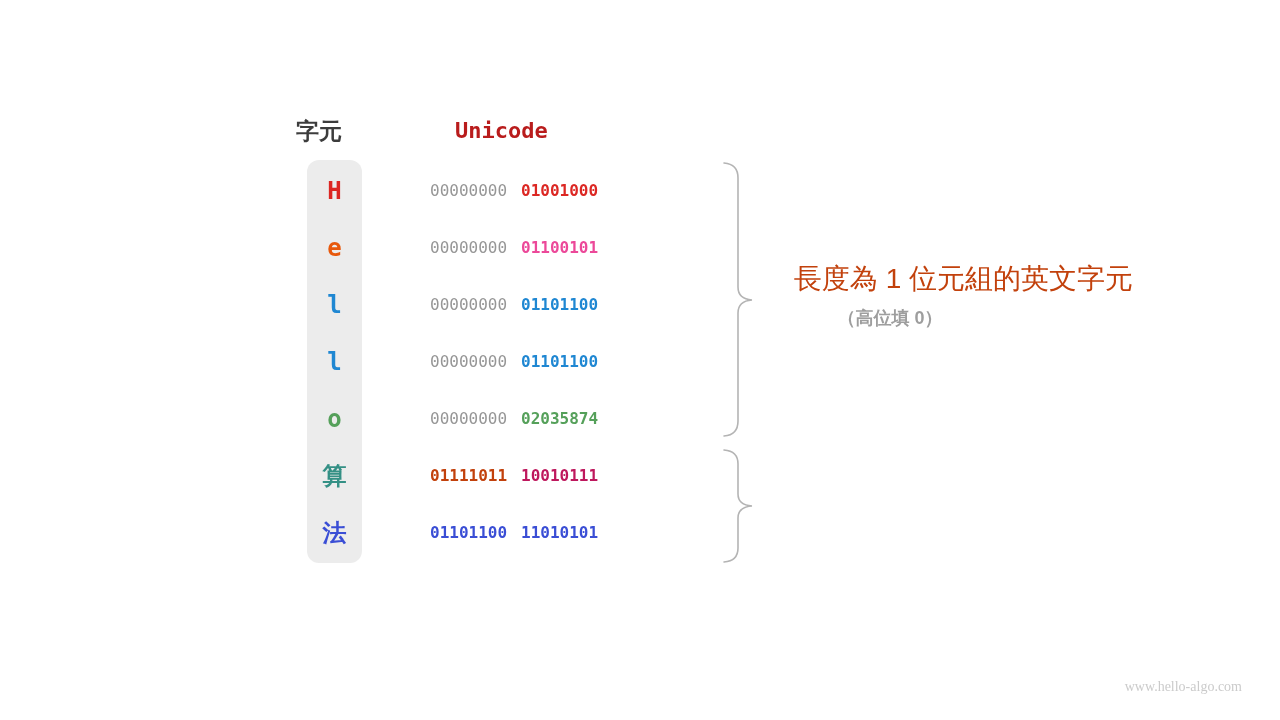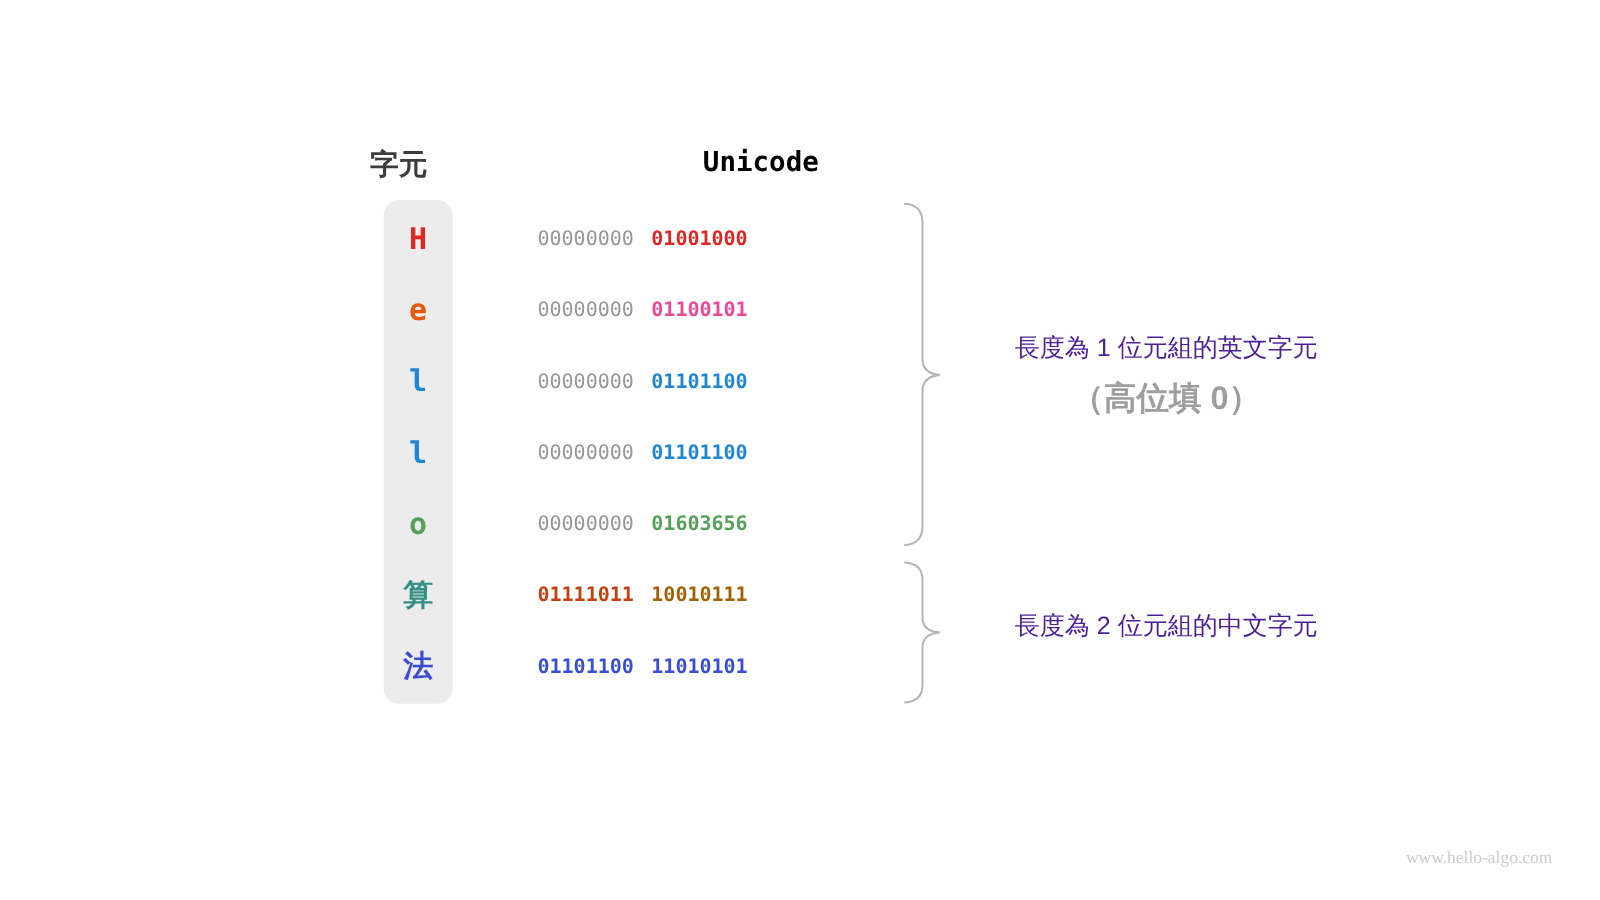--- a/index.html
+++ b/index.html
@@ -13,48 +13,48 @@
     font-family: "Liberation Sans", sans-serif;
   }
   .abs { position: absolute; }
   .hdr-char {
     left: 284px; top: 115px; width: 70px; height: 32px;
     line-height: 32px; text-align: center;
     font-weight: bold; font-size: 23px; color: #3c3c3c;
   }
   .hdr-unicode {
     left: 455px; top: 115px; width: 200px; height: 32px;
-    line-height: 32px; text-align: right;
+    line-height: 32px; text-align: left;
     font-family: "DejaVu Sans Mono", monospace;
-    font-weight: bold; font-size: 22px; color: #000000;
+    font-weight: bold; font-size: 22px; color: #b91c1c;
   }
   .char-col {
     left: 307px; top: 160px; width: 55px; height: 403px;
     border-radius: 12px; background: #ececec;
   }
   .row-char {
     left: 307px; width: 55px; height: 40px; line-height: 40px;
     text-align: center;
     font-family: "DejaVu Sans Mono", "Liberation Sans", sans-serif;
     font-weight: bold; font-size: 24px;
   }
   .row-bin {
     left: 430px; height: 40px; line-height: 40px; white-space: nowrap;
     font-family: "DejaVu Sans Mono", monospace;
     font-size: 16px;
   }
   .row-bin .byte-low { margin-left: 14px; }
   .bold-byte { font-weight: bold; }
   .ann-line1 {
     left: 733px; width: 400px; height: 32px; line-height: 32px;
-    text-align: center; font-size: 20px; color: #4c1d95;
+    text-align: right; font-size: 28px; color: #c2410c;
   }
   .ann-line2 {
-    left: 733px; width: 400px; height: 32px; line-height: 32px;
-    text-align: center; font-size: 26px; font-weight: bold; color: #9e9e9e;
+    left: 690px; width: 400px; height: 32px; line-height: 32px;
+    text-align: center; font-size: 18px; font-weight: bold; color: #9e9e9e;
   }
   .watermark {
     right: 38px; top: 677px; height: 20px; line-height: 20px;
     font-family: Liberation Serif, serif;
     font-size: 14px; color: #cbcbcb;
   }
   .brace-layer { left: 0; top: 0; width: 1280px; height: 720px; pointer-events: none; }
 </style>
 </head>
 <body>
@@ -80,33 +80,32 @@
   <div class="abs row-bin" style="top:228px">
     <span class="byte-high" style="color: rgb(150, 150, 150);">00000000</span><span class="byte-low bold-byte" style="color: #ec4899;">01100101</span>
   </div>
   <div class="abs row-bin" style="top:285px">
     <span class="byte-high" style="color: rgb(150, 150, 150);">00000000</span><span class="byte-low bold-byte" style="color: rgb(31, 135, 210);">01101100</span>
   </div>
   <div class="abs row-bin" style="top:342px">
     <span class="byte-high" style="color: rgb(150, 150, 150);">00000000</span><span class="byte-low bold-byte" style="color: rgb(31, 135, 210);">01101100</span>
   </div>
   <div class="abs row-bin" style="top:399px">
-    <span class="byte-high" style="color: rgb(150, 150, 150);">00000000</span><span class="byte-low bold-byte" style="color: rgb(85, 160, 90);">01603656</span>
+    <span class="byte-high" style="color: rgb(150, 150, 150);">00000000</span><span class="byte-low bold-byte" style="color: rgb(85, 160, 90);">02035874</span>
   </div>
   <div class="abs row-bin" style="top:456px">
-    <span class="byte-high bold-byte" style="color: #c2410c;">01111011</span><span class="byte-low bold-byte" style="color: #a16207; margin-top: 28px;">10010111</span>
+    <span class="byte-high bold-byte" style="color: #c2410c;">01111011</span><span class="byte-low bold-byte" style="color: #be185d; margin-top: 28px;">10010111</span>
   </div>
   <div class="abs row-bin" style="top:513px">
     <span class="byte-high bold-byte" style="color: rgb(58, 78, 213);">01101100</span><span class="byte-low bold-byte" style="color: rgb(58, 78, 213);">11010101</span>
   </div>
 
   <svg class="abs brace-layer" width="1280" height="720" viewBox="0 0 1280 720">
     <path d="M724,163 Q738,164 738,178 L738,287 Q738,299 752,300 Q738,301 738,313 L738,421 Q738,435 724,436" fill="none" stroke="#b4b4b4" stroke-width="1.6" stroke-linecap="round"></path>
     <path d="M724,450 Q738,451 738,464 L738,494 Q738,505 752,506 Q738,507 738,518 L738,548 Q738,561 724,562" fill="none" stroke="#b4b4b4" stroke-width="1.6" stroke-linecap="round"></path>
   </svg>
 
   <div class="abs ann-line1" style="top:263px">長度為 1 位元組的英文字元</div>
   <div class="abs ann-line2" style="top:302px">（高位填 0）</div>
-  <div class="abs ann-line1" style="top:485px">長度為 2 位元組的中文字元</div>
 
   <div class="abs watermark">www.hello-algo.com</div>
 
 </div>
 
 </body></html>

